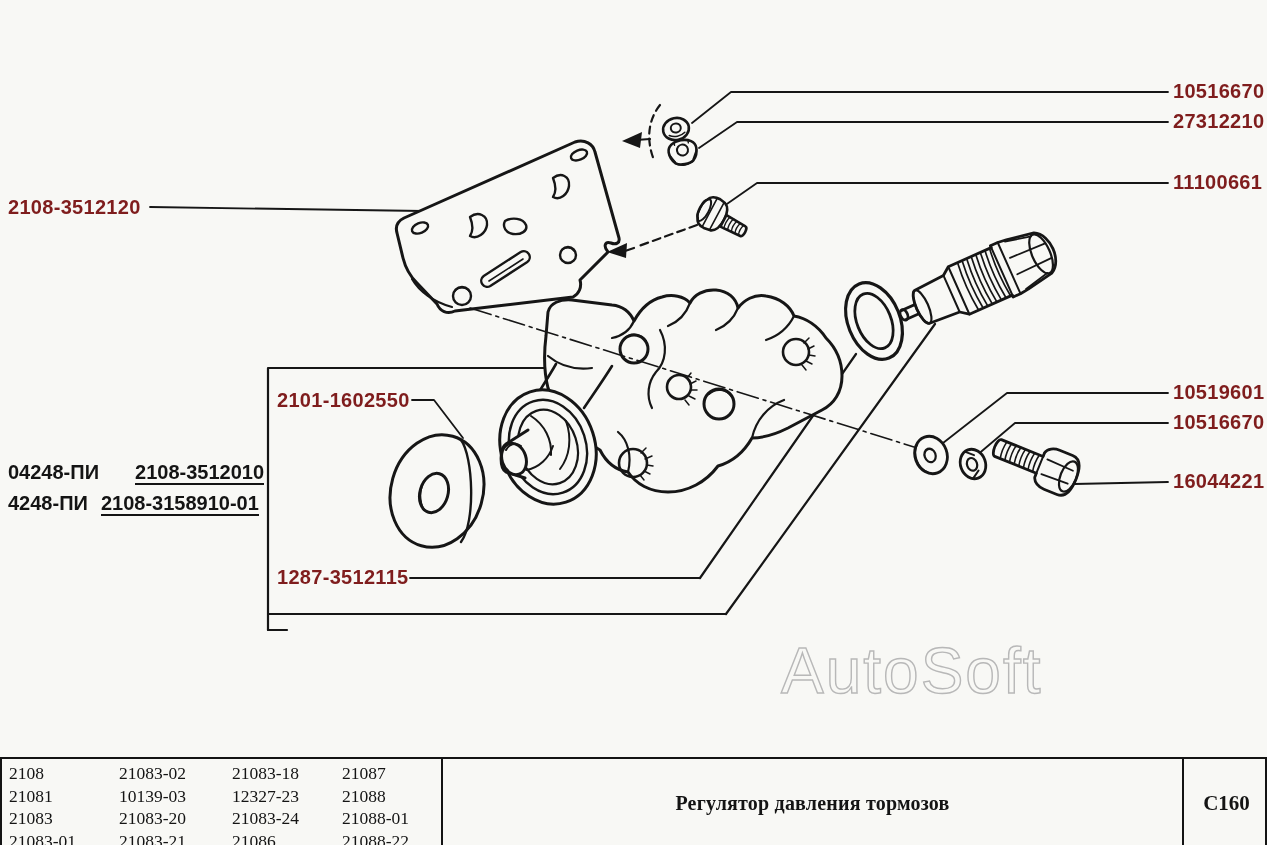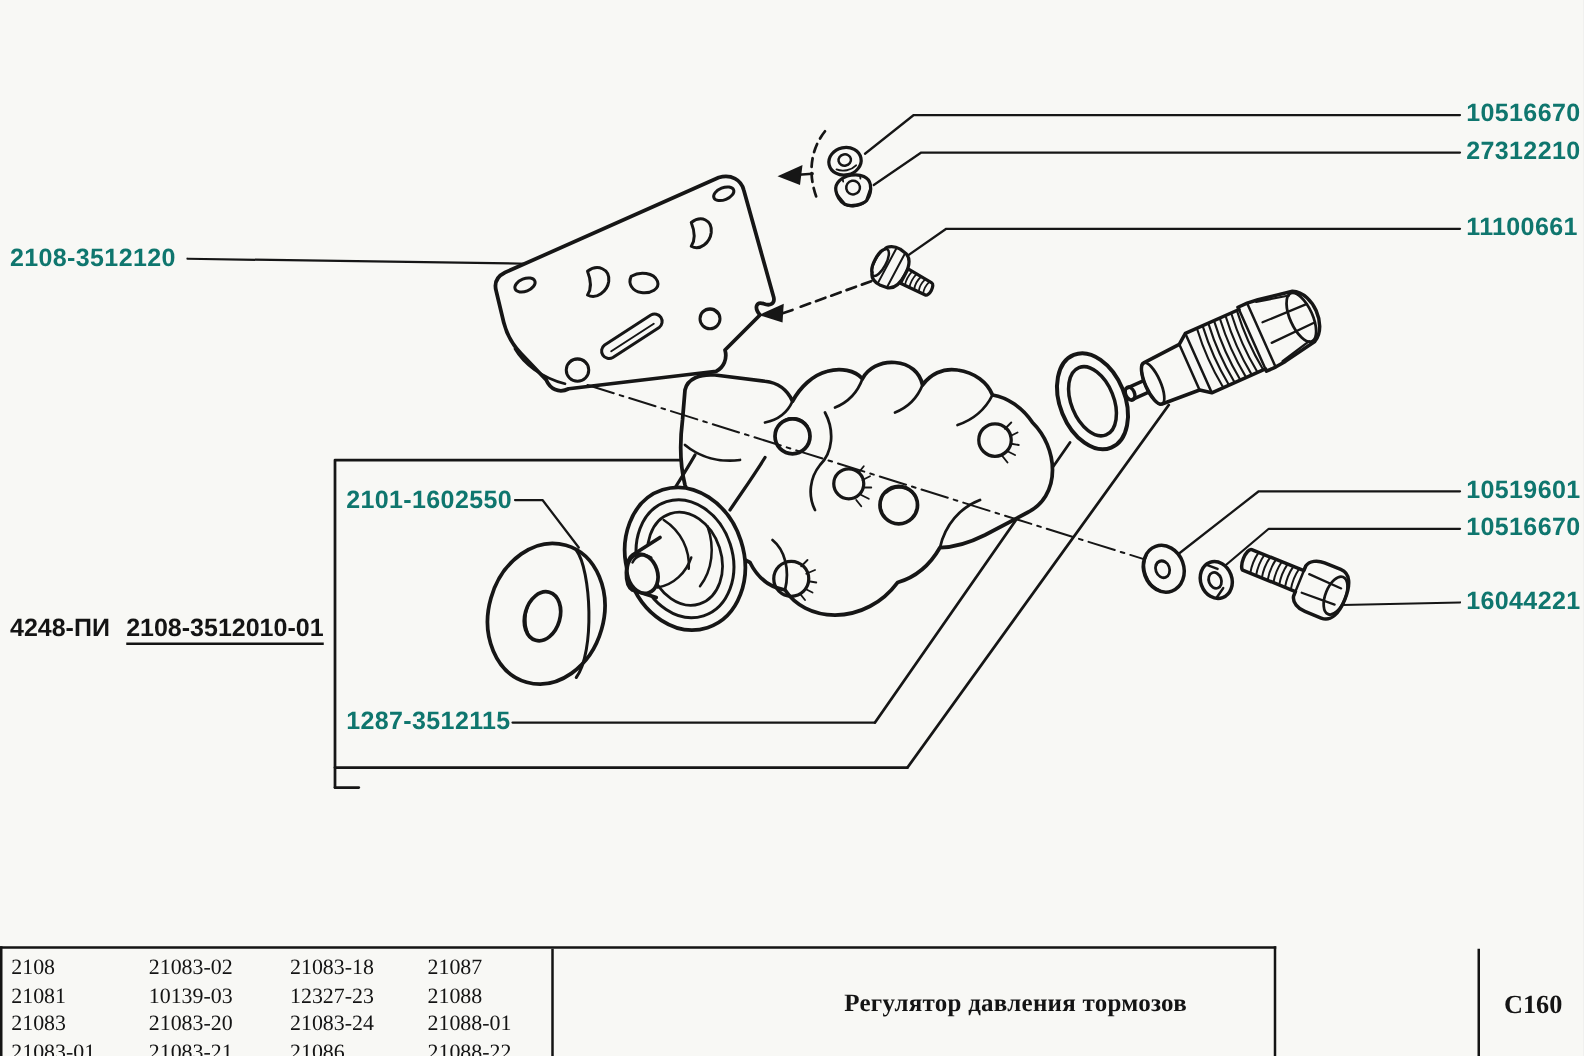--- a/index.html
+++ b/index.html
@@ -3,31 +3,31 @@
 <meta charset="utf-8">
 <style>
   html,body{margin:0;padding:0;background:#e8e8e6;}
   .page{
     position:relative;width:1267px;height:845px;overflow:hidden;
     background:#f8f8f5;font-family:"Liberation Sans",sans-serif;color:#141414;
   }
   .page svg{position:absolute;left:0;top:0;}
   .lbl{
     position:absolute;font-weight:700;font-size:20px;letter-spacing:.3px;
-    white-space:nowrap;color:#0f766e;
+    white-space:nowrap;color:#7f1d1d;
   }
   .asm-row{position:absolute;font-weight:700;font-size:20px;white-space:nowrap;}
   .asm-row .num{border-bottom:2.4px solid #141414;padding-bottom:0px;display:inline-block;line-height:1.05;}
   .watermark{
     position:absolute;left:781px;top:634px;font-size:64px;font-weight:400;
     letter-spacing:2px;color:rgba(0,0,0,0);-webkit-text-stroke:1.4px #b8b8b8;
     font-family:"Liberation Sans",sans-serif;
   }
   .footer{
-    position:absolute;left:0;top:757px;width:1021px;height:88px;
+    position:absolute;left:0;top:757px;width:1267px;height:88px;
     border-top:2.6px solid #141414;border-left:2px solid #141414;border-right:2px solid #141414;
     box-sizing:border-box;font-family:"Liberation Serif",serif;padding-left:35px;
   }
   .models{position:absolute;left:0;top:0;width:441px;height:88px;border-right:2px solid #141414;box-sizing:border-box;}
   .mcol{position:absolute;top:3px;font-size:17.5px;line-height:22.5px;}
   .mcol.c0{left:7px}.mcol.c1{left:117px}.mcol.c2{left:230px}.mcol.c3{left:340px}
   .ftitle{
     position:absolute;left:441px;top:0;width:741px;height:88px;border-right:2px solid #141414;
     box-sizing:border-box;display:flex;align-items:center;justify-content:center;
     font-size:20px;font-weight:700;letter-spacing:.2px;
@@ -226,24 +226,28 @@
 <div class="lbl" style="left:1173px;top:80px">10516670</div>
 <div class="lbl" style="left:1173px;top:110px">27312210</div>
 <div class="lbl" style="left:1173px;top:171px">11100661</div>
 <div class="lbl" style="left:1173px;top:381px">10519601</div>
 <div class="lbl" style="left:1173px;top:411px">10516670</div>
 <div class="lbl" style="left:1173px;top:470px">16044221</div>
 <div class="lbl" style="left:8px;top:196px">2108-3512120</div>
 <div class="lbl" style="left:277px;top:389px">2101-1602550</div>
 <div class="lbl" style="left:277px;top:566px">1287-3512115</div>
 
+<div class="asm-row" style="left:8px;top:461px">
+  <span>04248-ПИ</span><span class="num" style="margin-left:36px">2108-3512010</span>
+</div>
 <div class="asm-row" style="left:8px;top:492px">
-  <span>4248-ПИ</span><span class="num" style="margin-left:13px">2108-3512010-01</span>
-</div>
-
+  <span>4248-ПИ</span><span class="num" style="margin-left:13px">2108-3158910-01</span>
+</div>
+
+<div class="watermark">AutoSoft</div>
 
 <div class="footer">
   <div class="models">
     <div class="mcol c0">
       <div>2108</div>
       <div>21081</div>
       <div>21083</div>
       <div>21083-01</div>
     </div>
     <div class="mcol c1">

